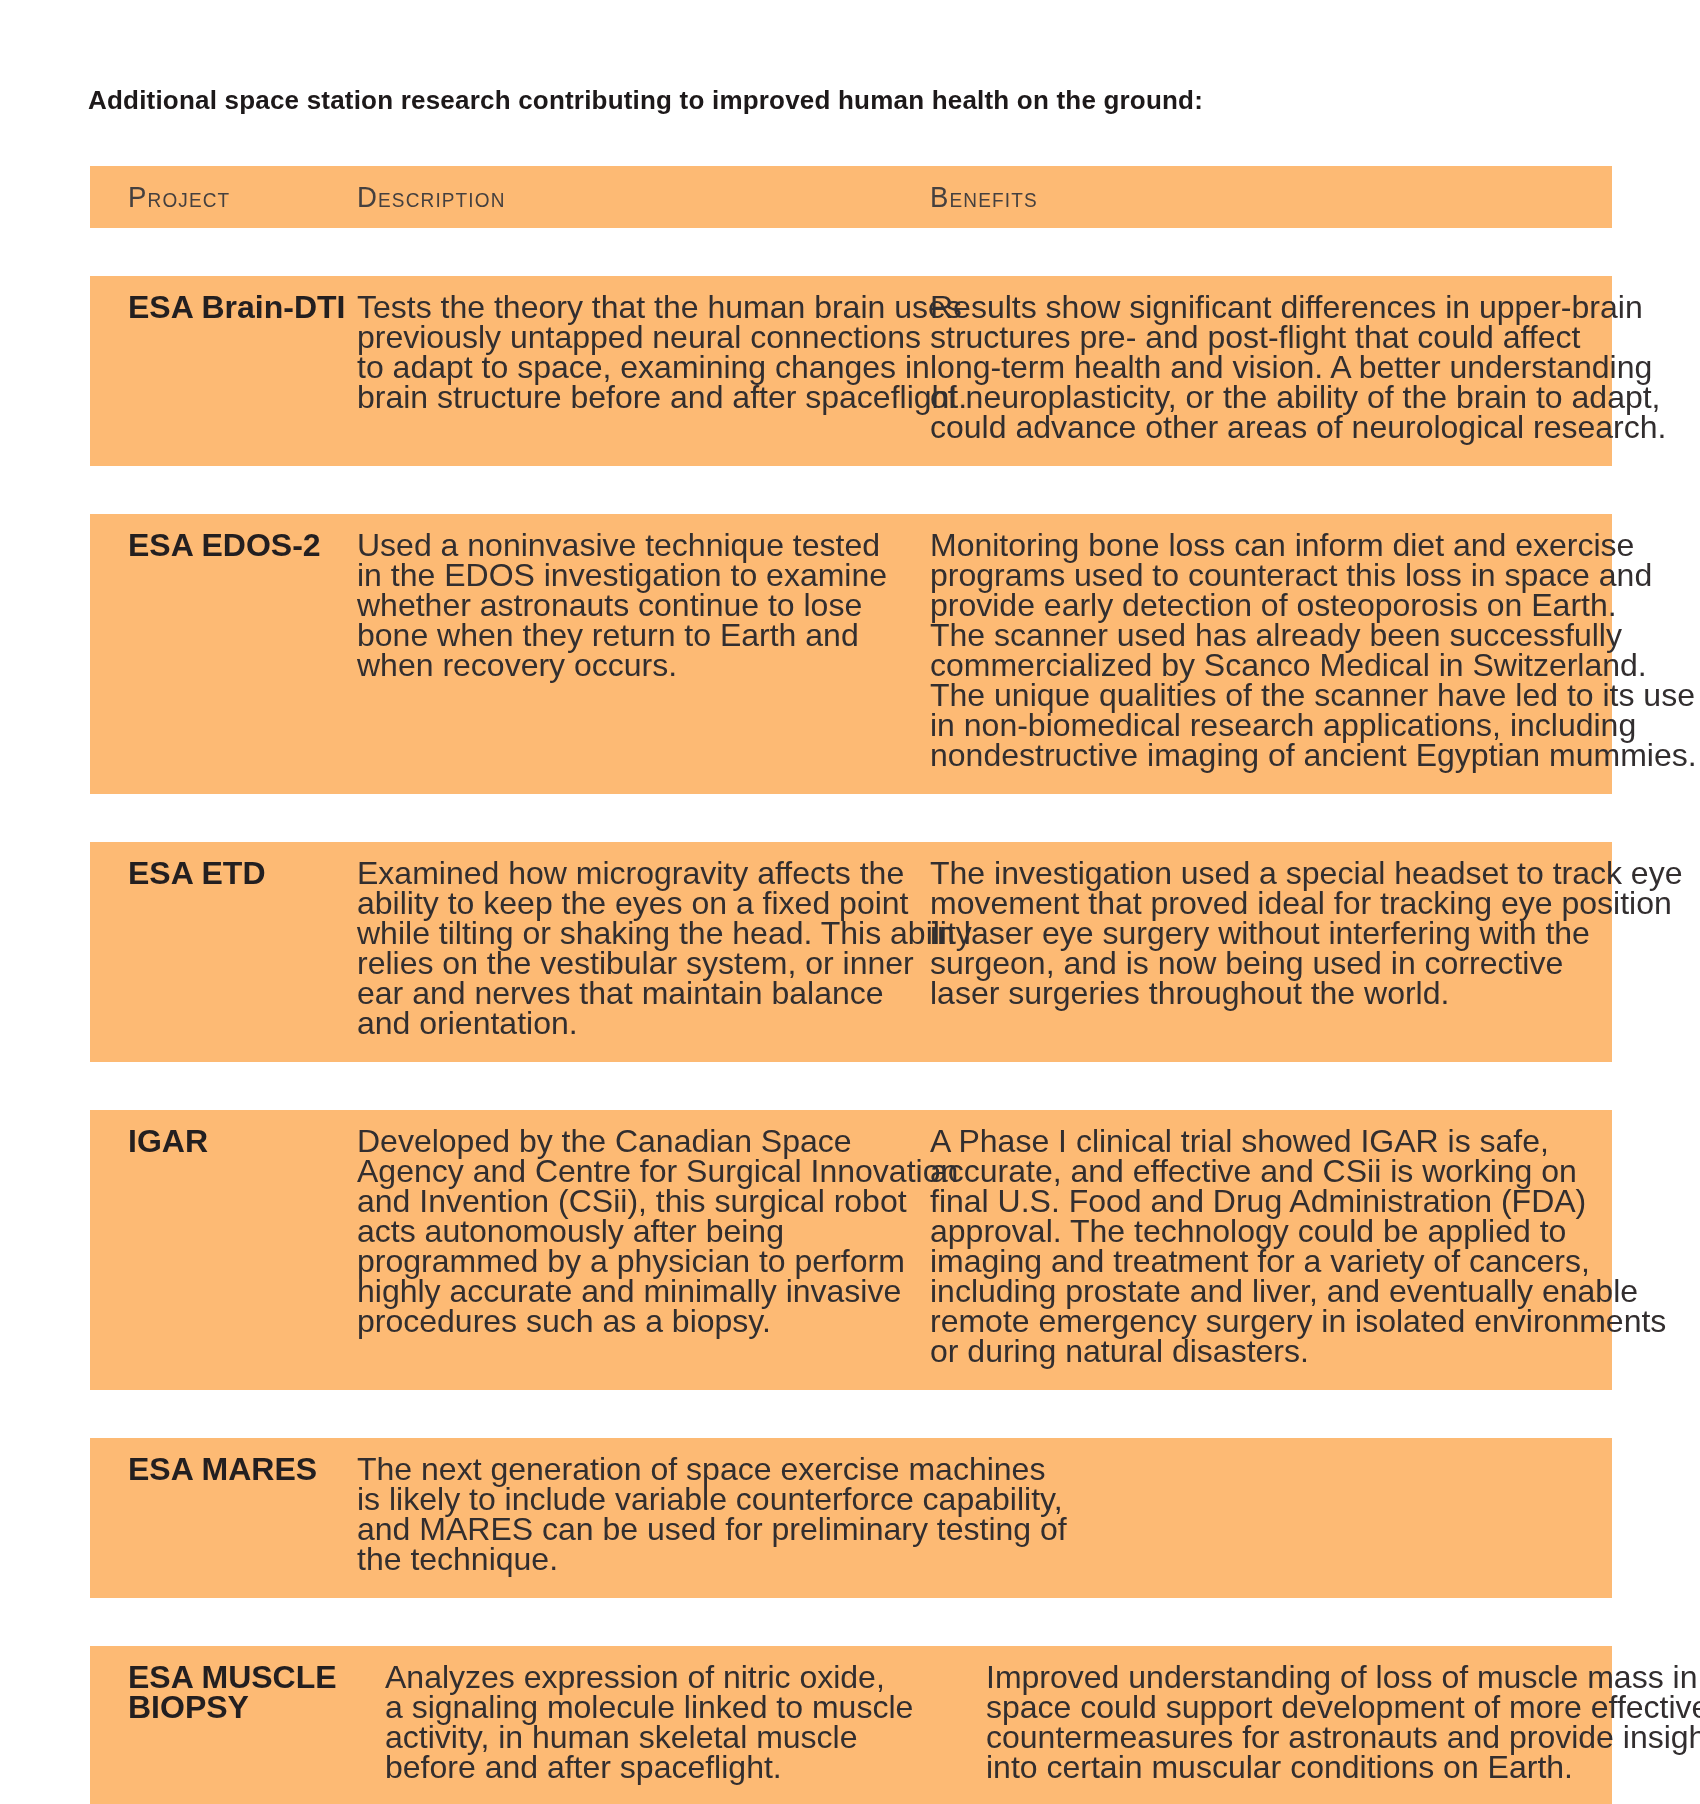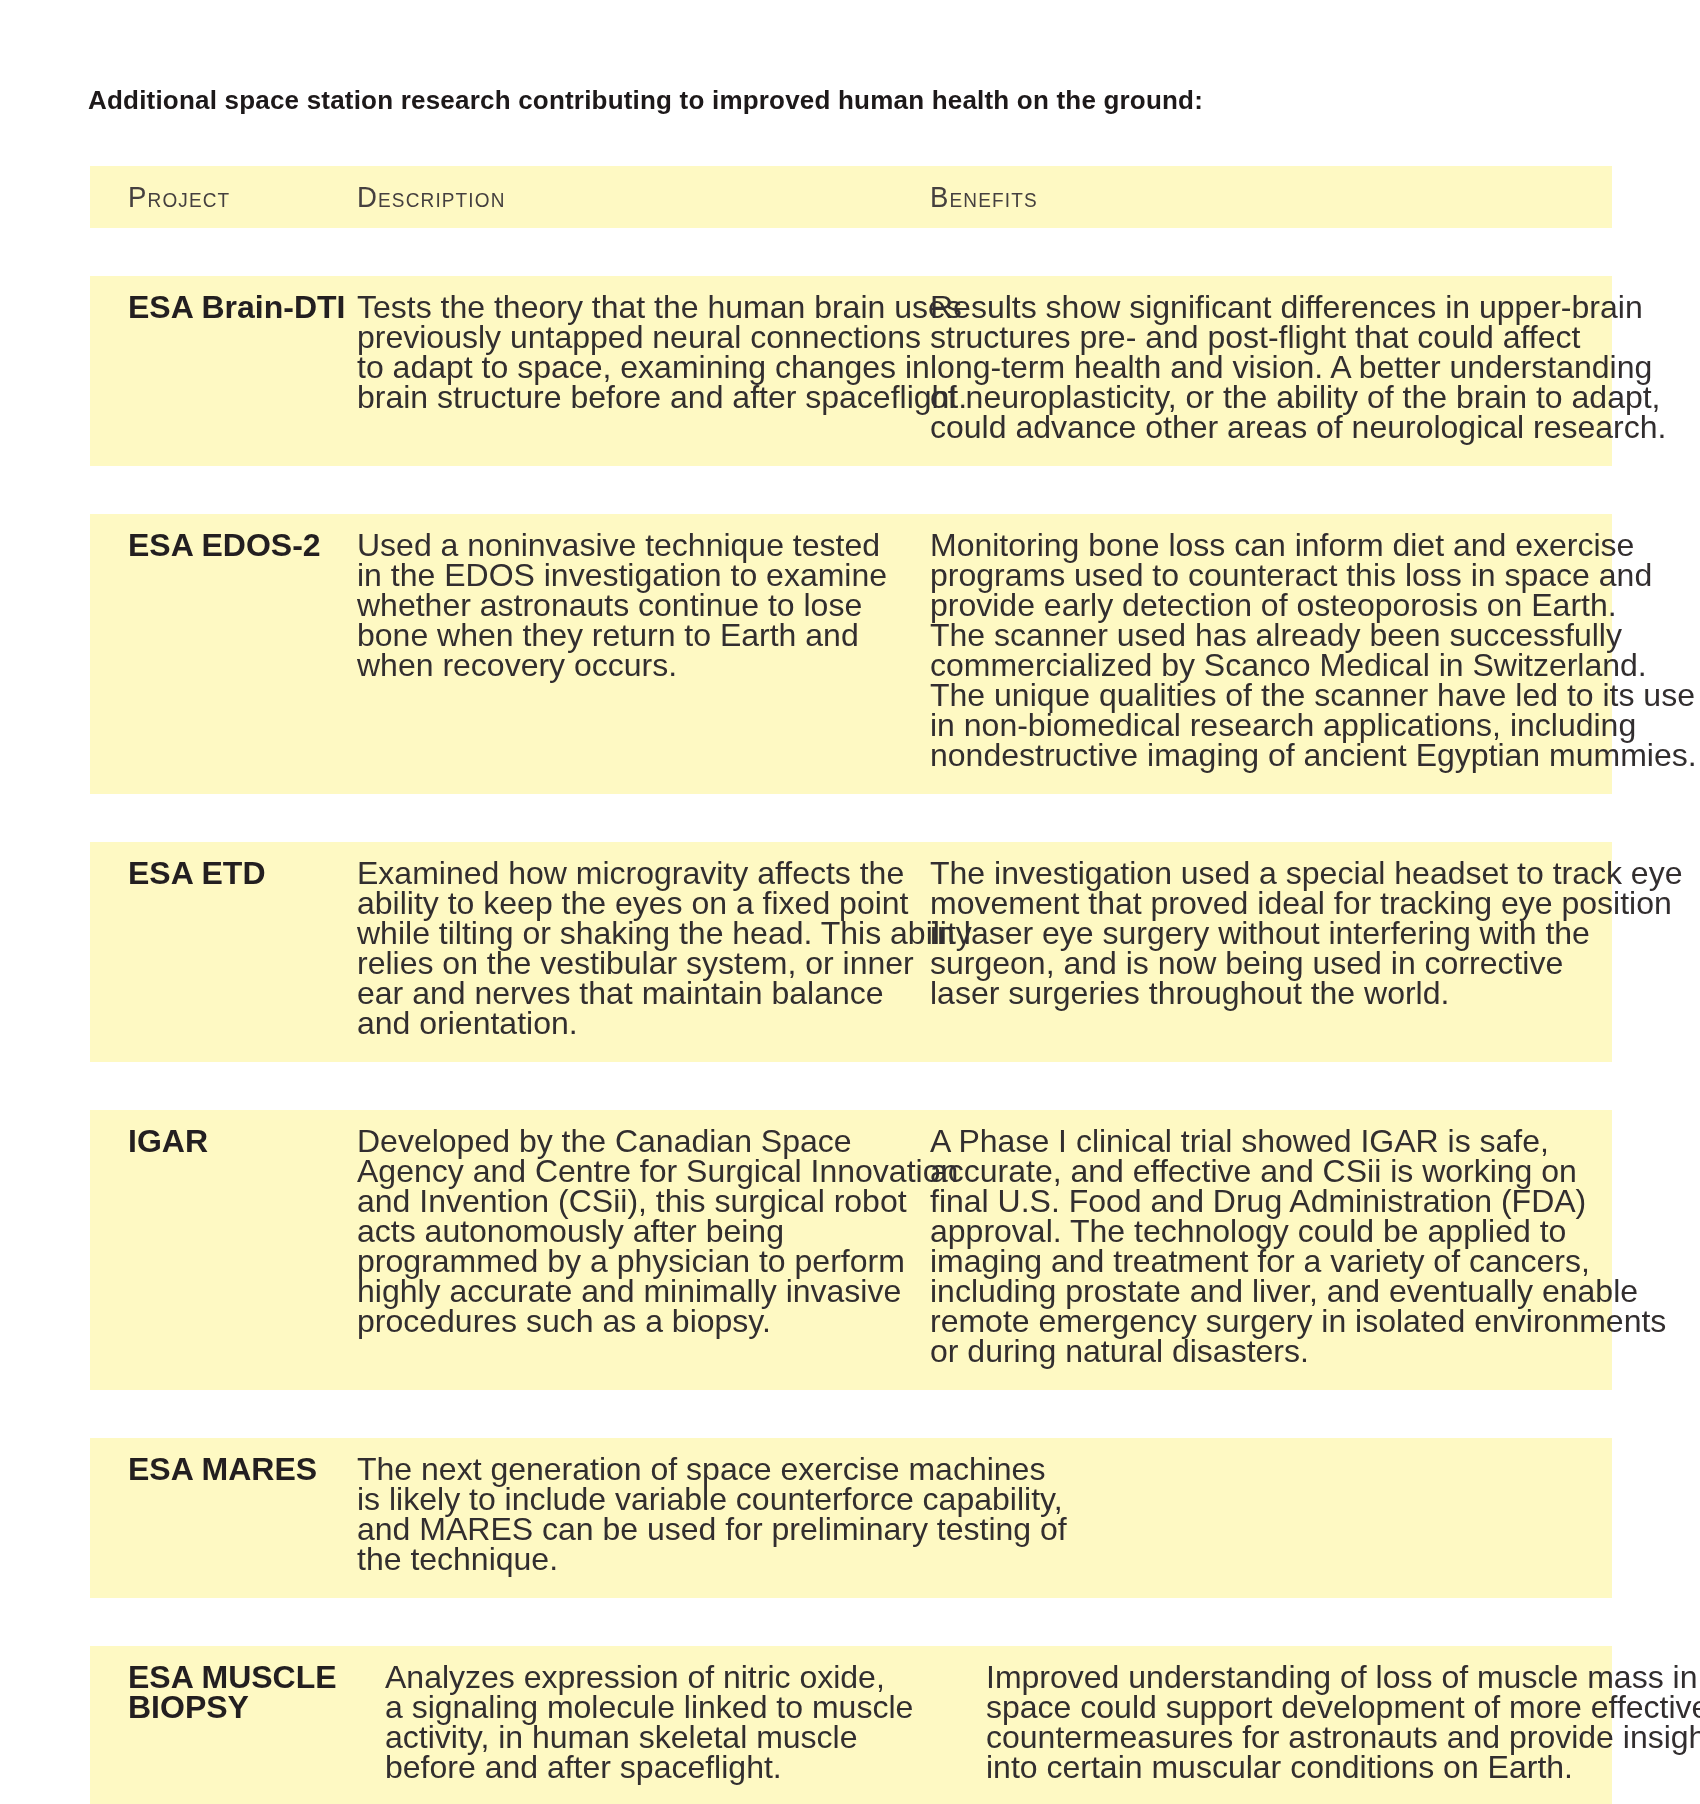--- a/index.html
+++ b/index.html
@@ -22,21 +22,21 @@
     color: #1d191a;
     letter-spacing: 0.2px;
   }
   .research-table {
     margin: 44px 88px 0 90px; 
   }
   .header-row,
   .table-row {
     display: grid;
     grid-template-columns: 229px 573px 1fr;
-    background: #fef9c3;
+    background: #fdba74;
     margin-top: 48px;
   }
   .header-row {
     height: 62px;
     align-items: center;
     padding-left: 38px;
     padding-right: 12px;
     margin-bottom: 38px;
   }
   .header-cell {

